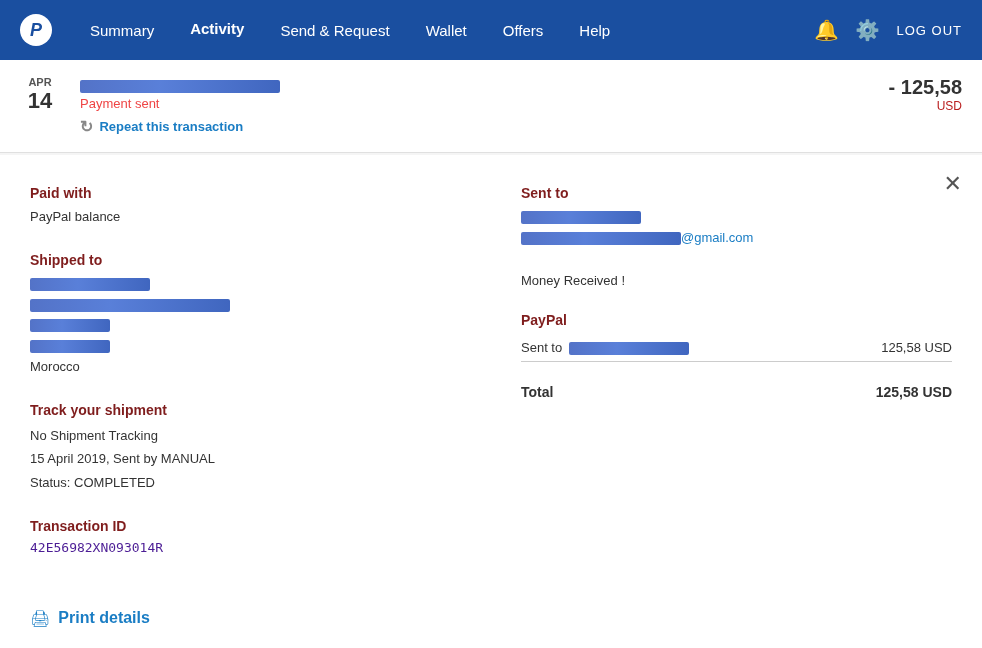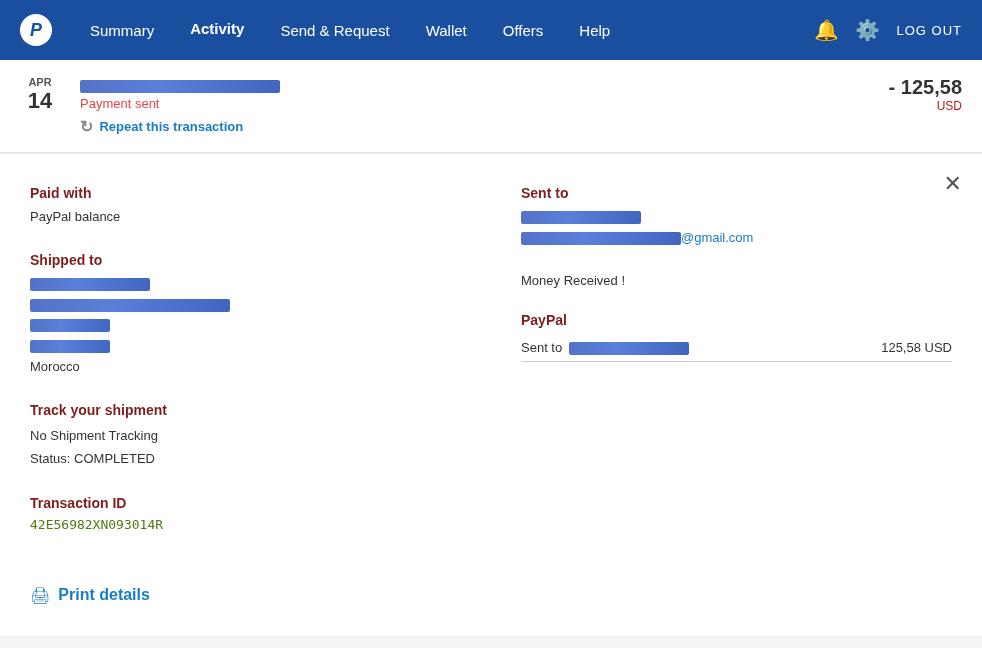--- a/index.html
+++ b/index.html
@@ -208,21 +208,21 @@
     .details-table .total-row td {
       font-weight: bold;
       font-size: 14px;
     }
 
     
     .track-section { }
     .track-detail { color: #333; font-size: 13px; line-height: 1.8; }
 
     
-    .txid-value { color: #4d7c0f; font-size: 13px; font-family: monospace; }
+    .txid-value { color: #4c1d95; font-size: 13px; font-family: monospace; }
 
     
     .print-row {
       margin-top: 30px;
       display: flex;
       align-items: center;
       gap: 8px;
     }
     .print-link {
       color: #1a7dc4;
@@ -312,20 +312,21 @@
             <div><span class="rb rb-short"></span></div>
             <div><span class="rb rb-short"></span></div>
             <div>Morocco</div>
           </div>
         </div>
 
         <div class="detail-section track-section">
           <div class="detail-label">Track your shipment</div>
           <div class="track-detail">
             <div>No Shipment Tracking</div>
+            <div>15 April 2019, Sent by MANUAL</div>
             <div>Status: COMPLETED</div>
           </div>
         </div>
 
         <div class="detail-section">
           <div class="detail-label">Transaction ID</div>
           <div class="txid-value">42E56982XN093014R</div>
         </div>
 
       </div>
@@ -354,20 +355,24 @@
               <td>
                 <span>Sent to</span>
                 &nbsp;<span class="rb rb-med"></span>
               </td>
               <td>125,58 USD</td>
             </tr>
             <tr class="separator">
               <td></td>
                   <td></td>
             </tr>
+            <tr class="total-row">
+              <td>Total</td>
+              <td>125,58 USD</td>
+            </tr>
           </tbody>
             </table>
         </div>
 
       </div>
     </div>
 
     <div class="print-row">
       <span class="print-icon">🖨</span>
       <a class="print-link">Print details</a>

